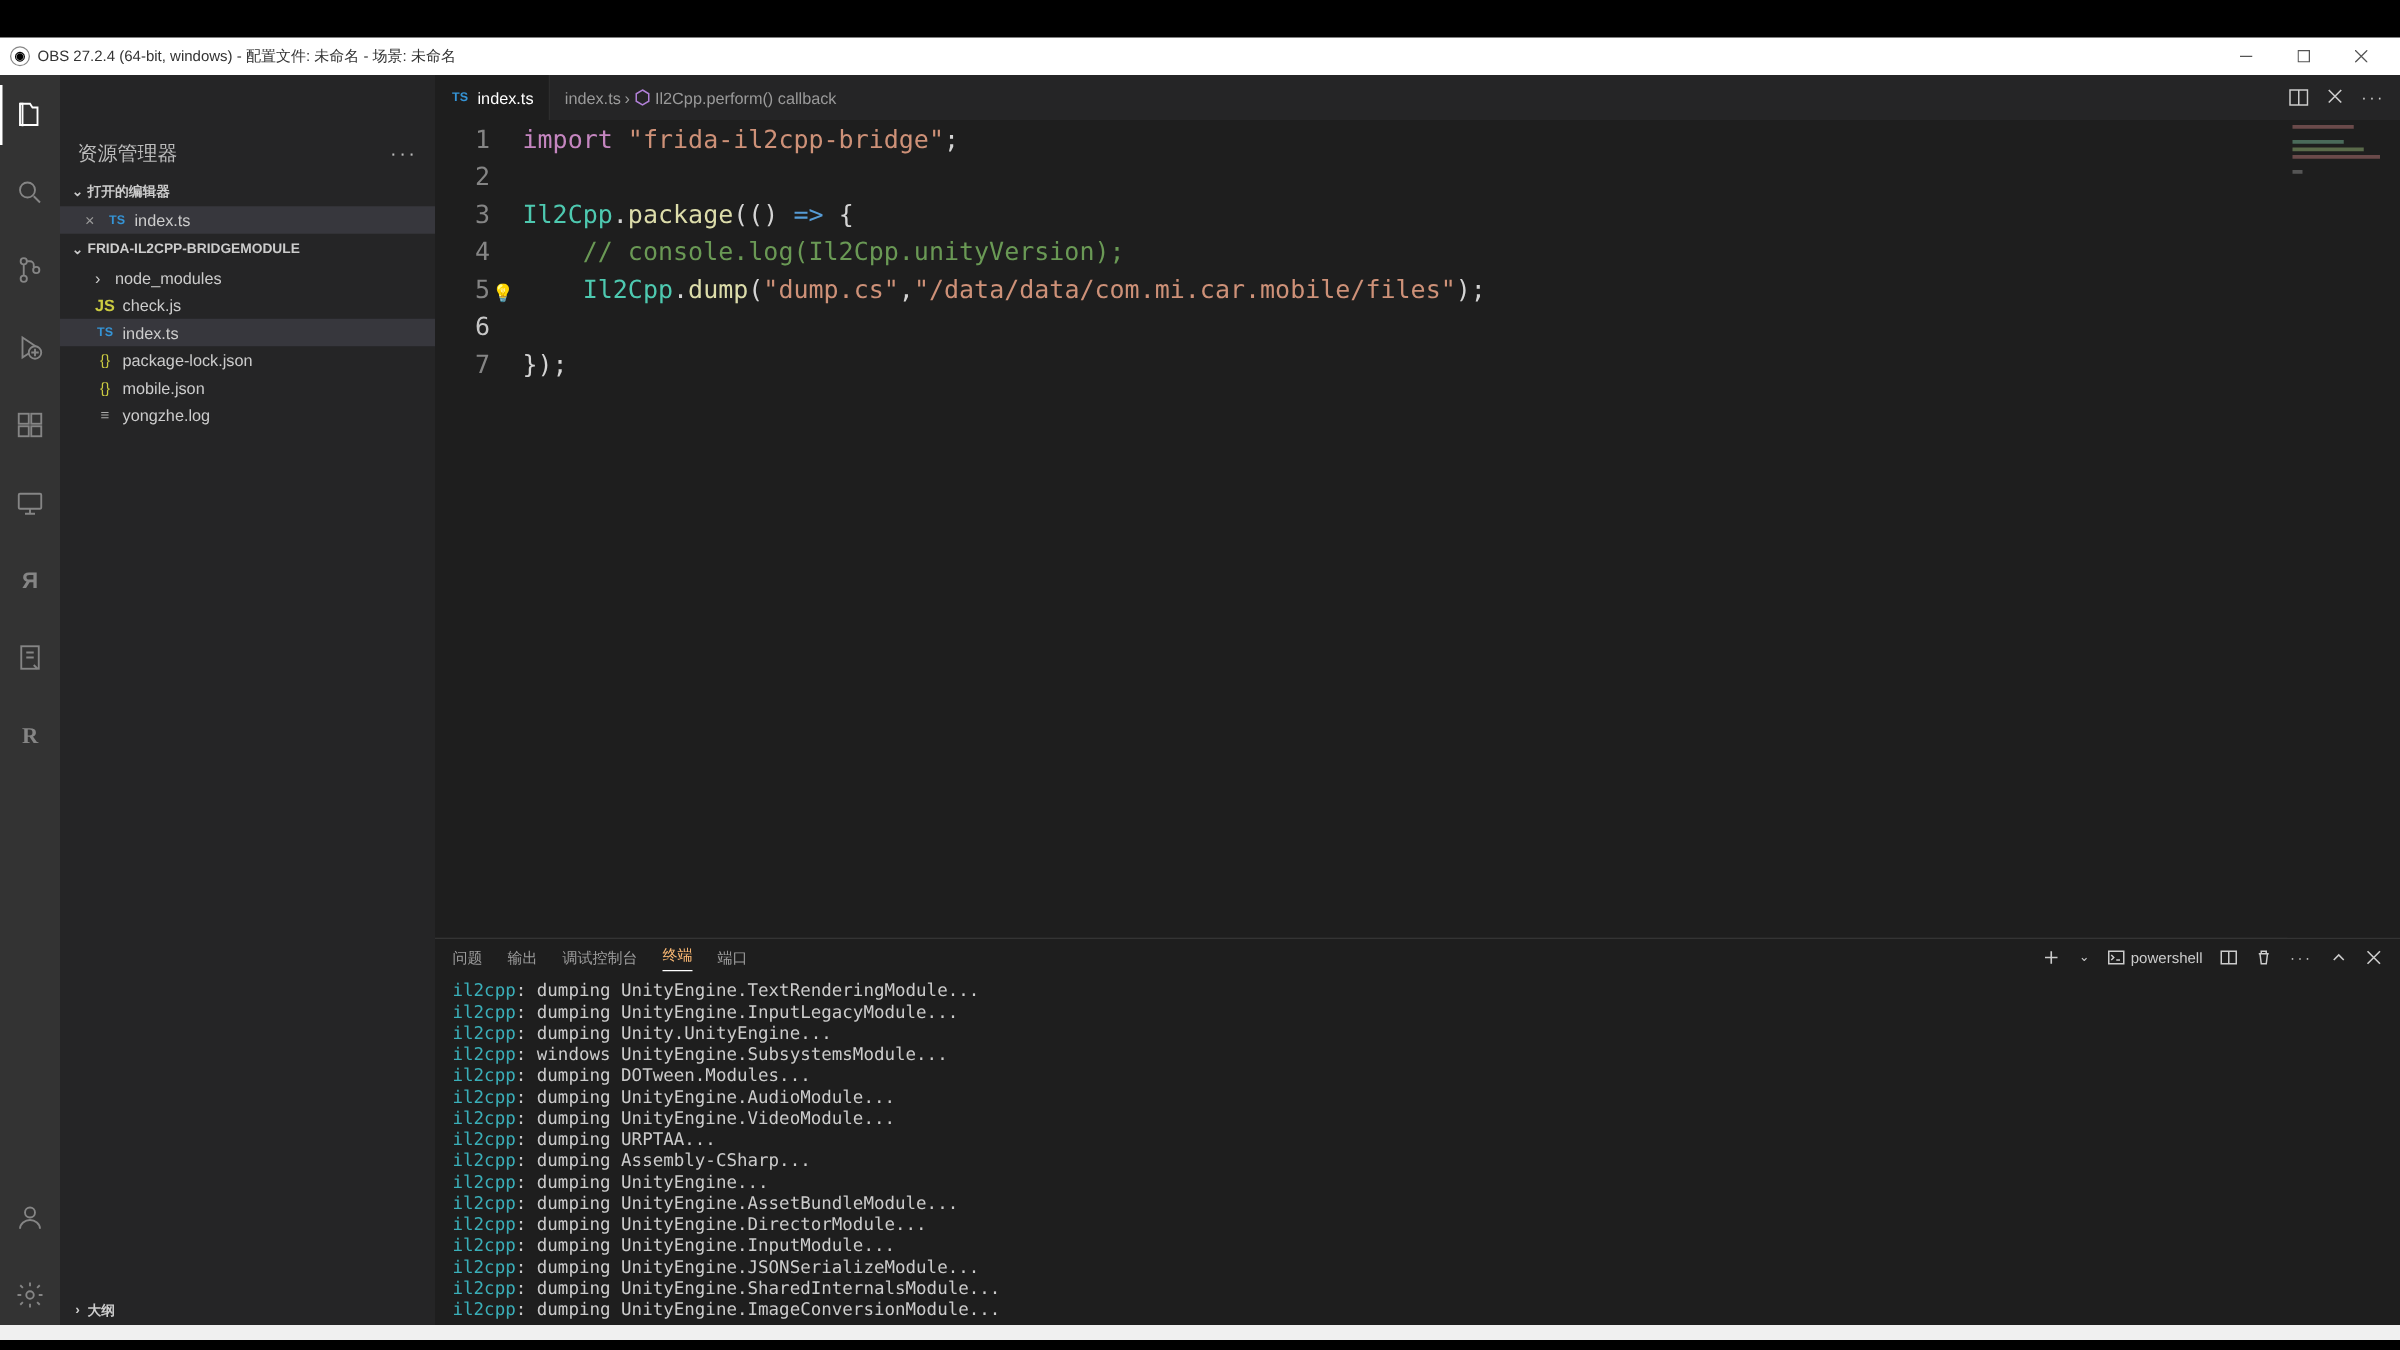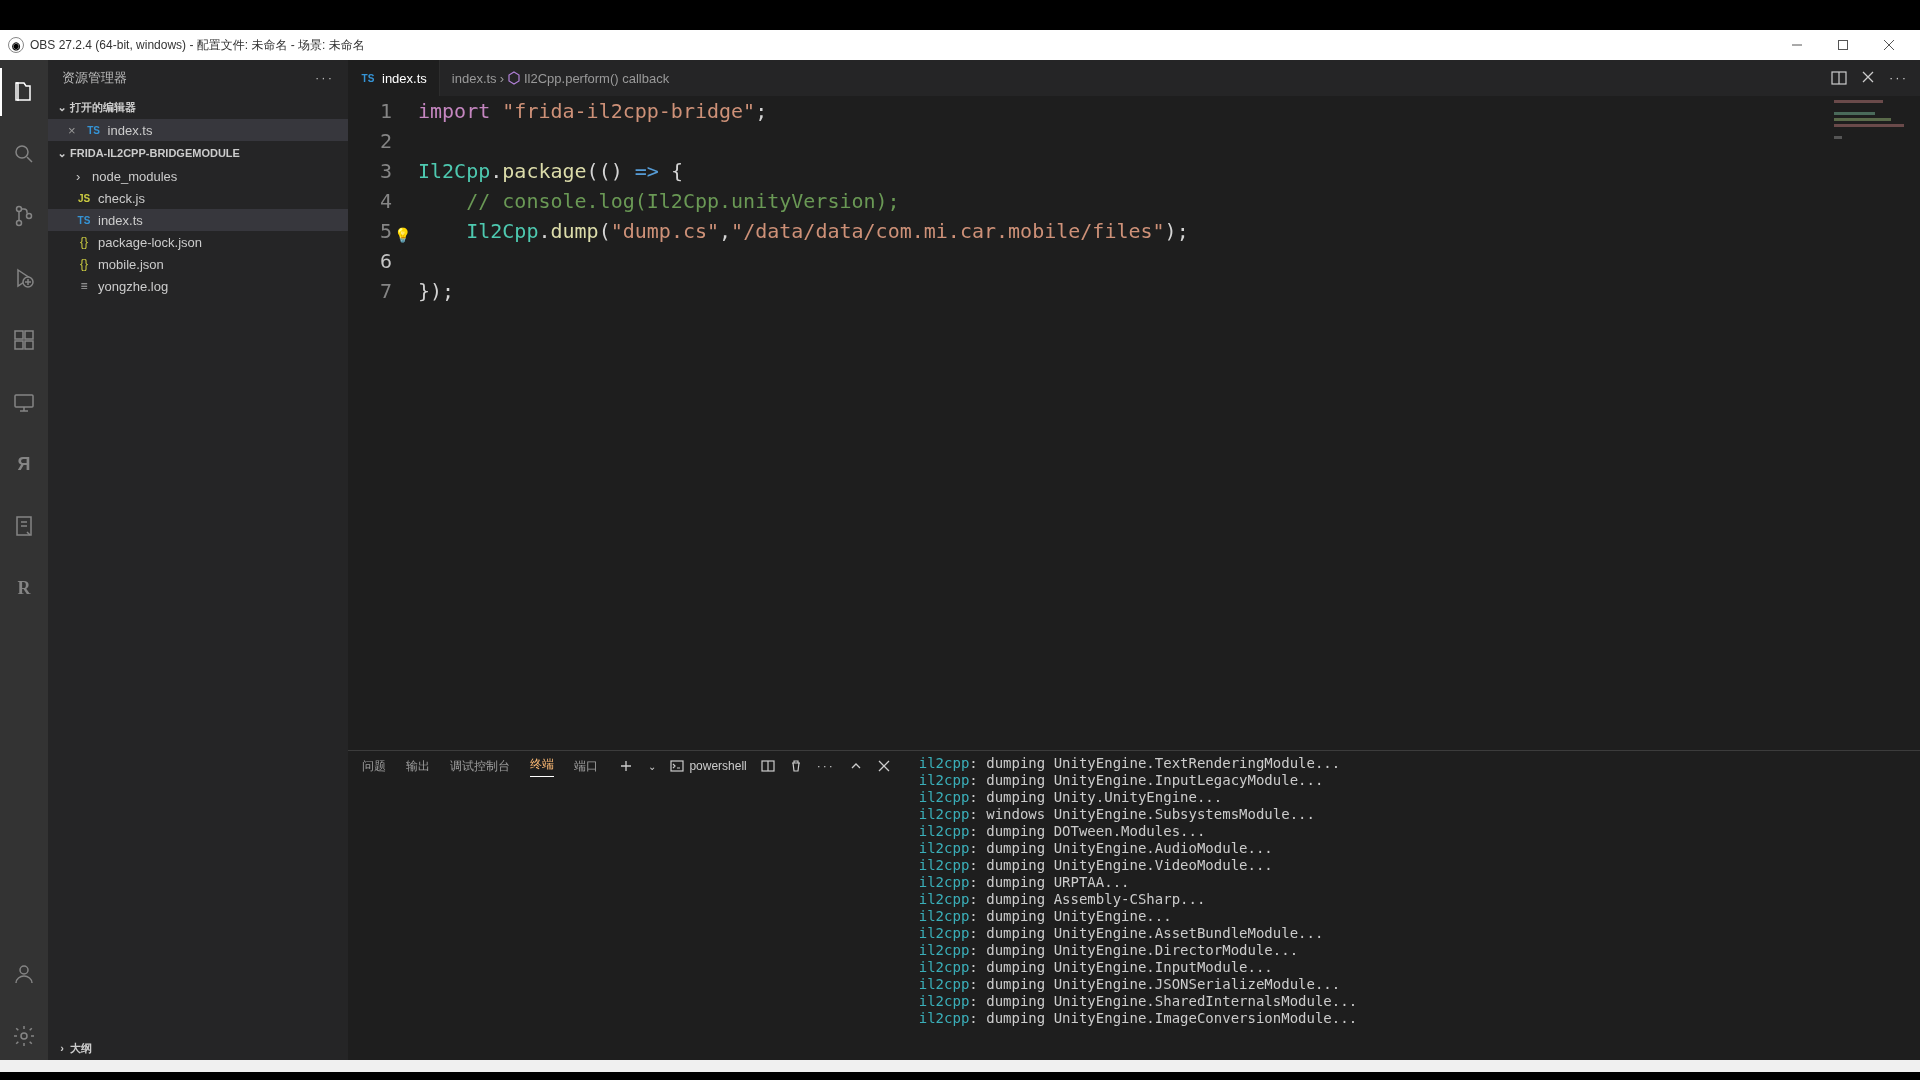--- a/index.html
+++ b/index.html
@@ -89,23 +89,24 @@
   width: 300px;
   background: #252526;
   display: flex;
   flex-direction: column;
 }
 .sidebar-header {
   height: 35px;
   display: flex;
   align-items: center;
   padding: 0 14px;
-  font-size: 13px;
+  font-size: 16px;
   color: #bbb;
   justify-content: space-between;
+  margin-top: 46px;
 }
 .section-hdr {
   height: 24px;
   display: flex;
   align-items: center;
   padding: 0 6px;
   font-size: 11px;
   font-weight: 700;
   color: #ccc;
   cursor: pointer;
@@ -117,21 +118,21 @@
   align-items: center;
   padding-left: 20px;
   font-size: 13px;
   color: #ccc;
   gap: 6px;
 }
 .tree-item.indent2 { padding-left: 28px; }
 .tree-item.selected { background: #37373d; }
 .file-icon { width: 16px; text-align: center; font-size: 12px; }
 .ts-icon { color: #3594d6; font-weight: bold; font-size: 10px; }
-.js-icon { color: #cbcb41; font-weight: bold; font-size: 10px; }
+.js-icon { color: #cbcb41; font-weight: bold; font-size: 13px; }
 .json-icon { color: #cbcb41; }
 .txt-icon { color: #aaa; }
 .close-x { color: #999; margin-right: 4px; }
 .main {
   flex: 1;
   display: flex;
   flex-direction: column;
   min-width: 0;
 }
 .tab-row {
@@ -216,21 +217,21 @@
   height: 100%;
   background: #1e1e1e;
   padding: 4px;
 }
 .mm-line { height: 3px; margin-bottom: 3px; }
 .panel {
   height: 310px;
   background: #1e1e1e;
   border-top: 1px solid #3c3c3c;
   display: flex;
-  flex-direction: row;
+  flex-direction: column;
 }
 .panel-tabs {
   height: 30px;
   display: flex;
   align-items: center;
   padding: 0 14px;
   gap: 20px;
   font-size: 12px;
   color: #9e9e9e;
 }

